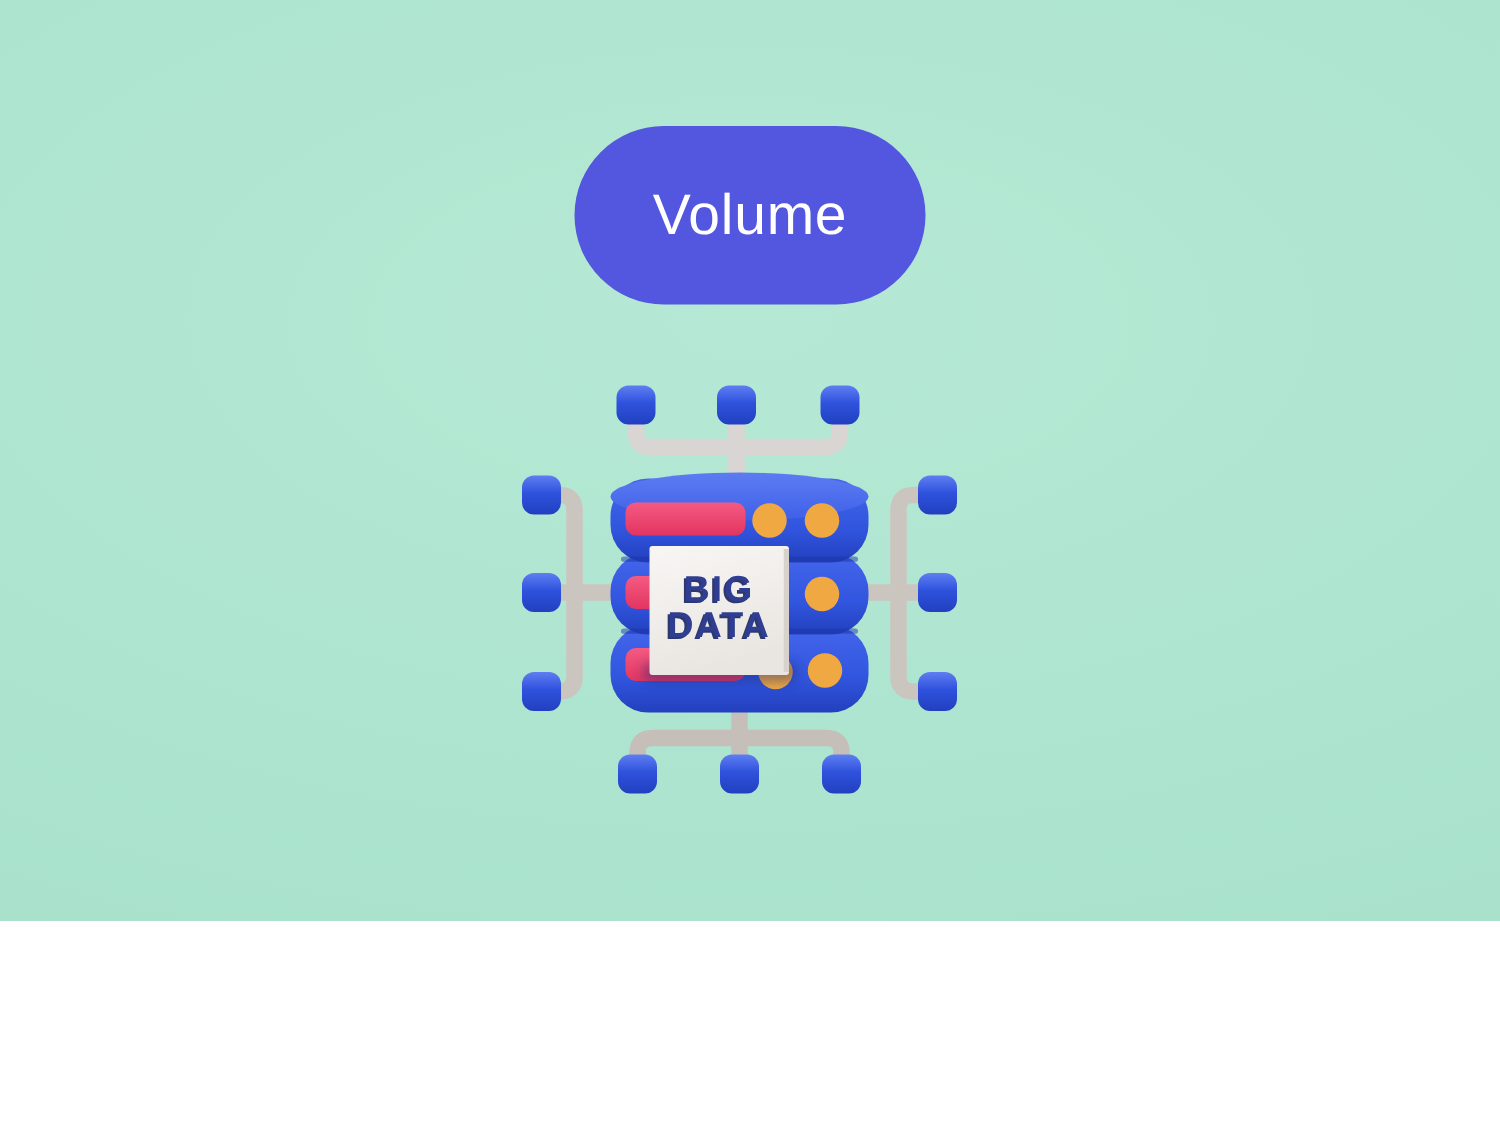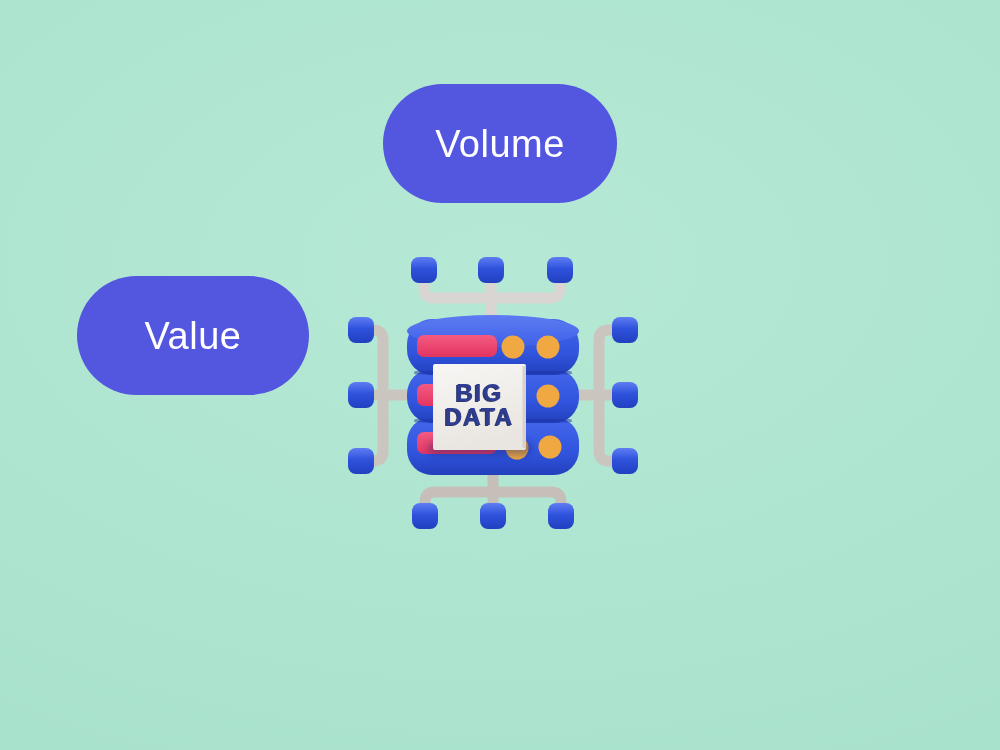--- a/index.html
+++ b/index.html
@@ -1,21 +1,21 @@
 <!DOCTYPE html>
 <html><head>
 <meta charset="utf-8">
 <style>
   html, body { margin: 0; padding: 0; }
   body { font-family: "Liberation Sans", sans-serif; }
 
   .stage {
     position: relative;
     width: 1000px;
-    height: 750px;
+    height: 614px;
     overflow: hidden;
     background: radial-gradient(120% 95% at 50% 35%, #b6e9d5 0%, #ace4cf 55%, #a6dfc9 100%);
   }
 
   .pill {
     position: absolute;
     background: #5356df;
     border-radius: 60px;
     display: flex;
     align-items: center;
@@ -44,23 +44,20 @@
   }
   .center-illustration svg { display: block; width: 100%; height: 100%; }
 </style>
 </head>
 <body>
 
 <div class="stage">
 
   <div class="pill pill-volume">
     <span>Volume</span>
-  </div>
-  <div class="pill pill-value">
-    <span>Value</span>
   </div>
 
   <div class="center-illustration">
     <svg viewBox="0 0 320 300" xmlns="http://www.w3.org/2000/svg">
       <defs>
         <linearGradient id="cubeGrad" x1="0" y1="0" x2="0" y2="1">
           <stop offset="0" stop-color="#5f7ef2"></stop>
           <stop offset="0.45" stop-color="#2f52dd"></stop>
           <stop offset="1" stop-color="#2140c0"></stop>
         </linearGradient>

